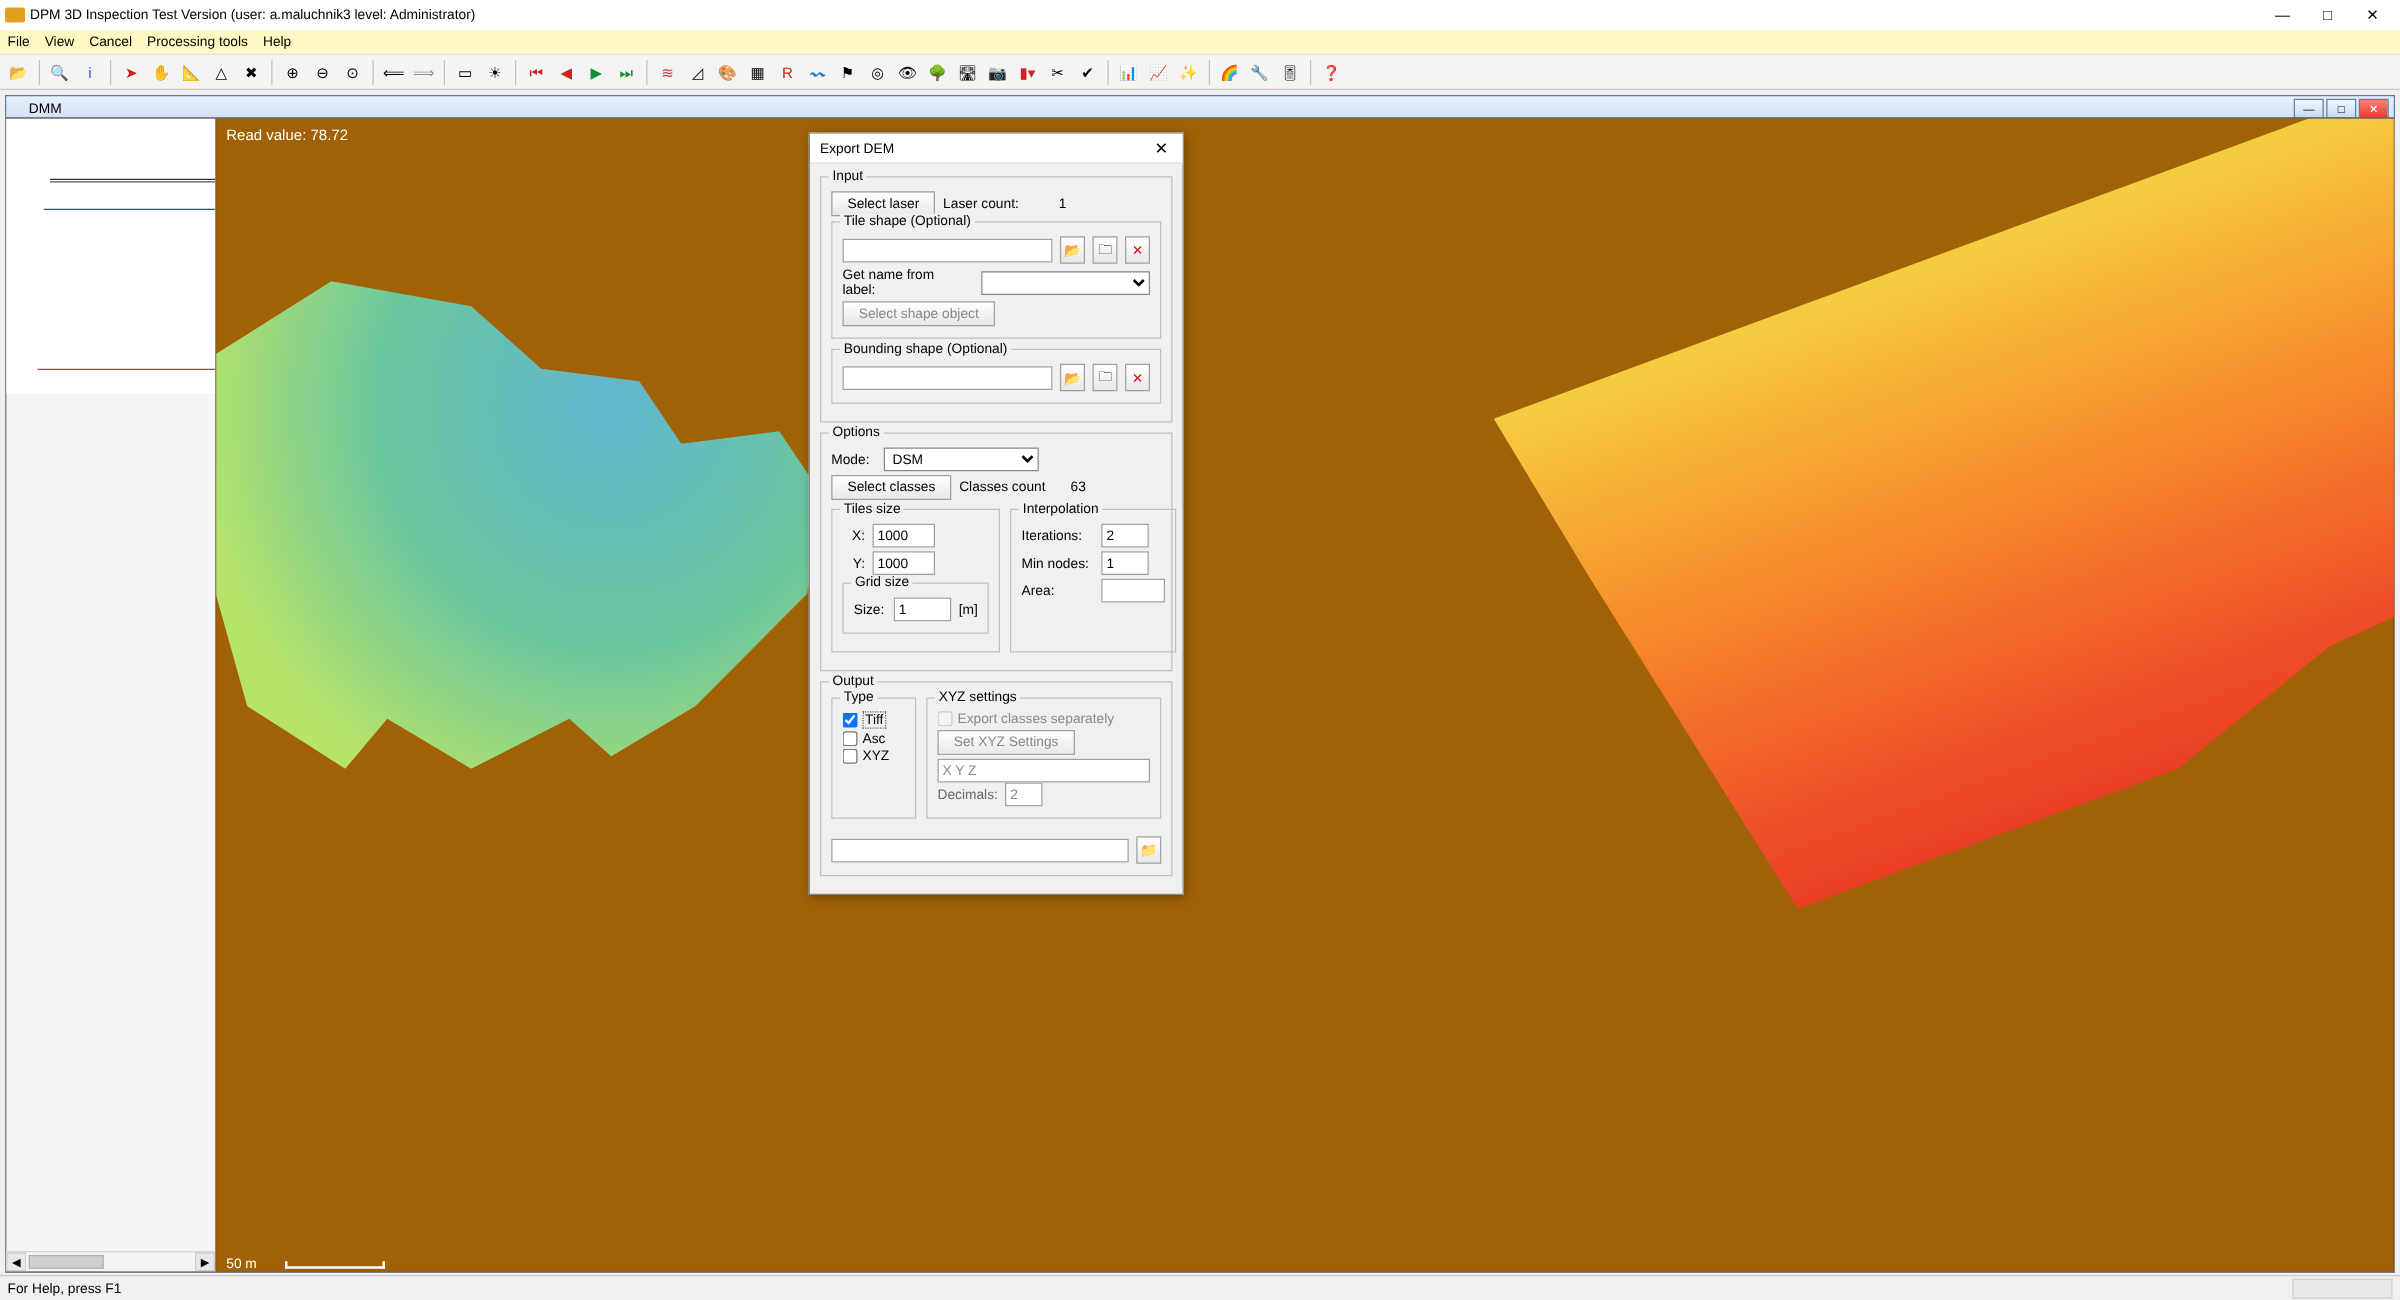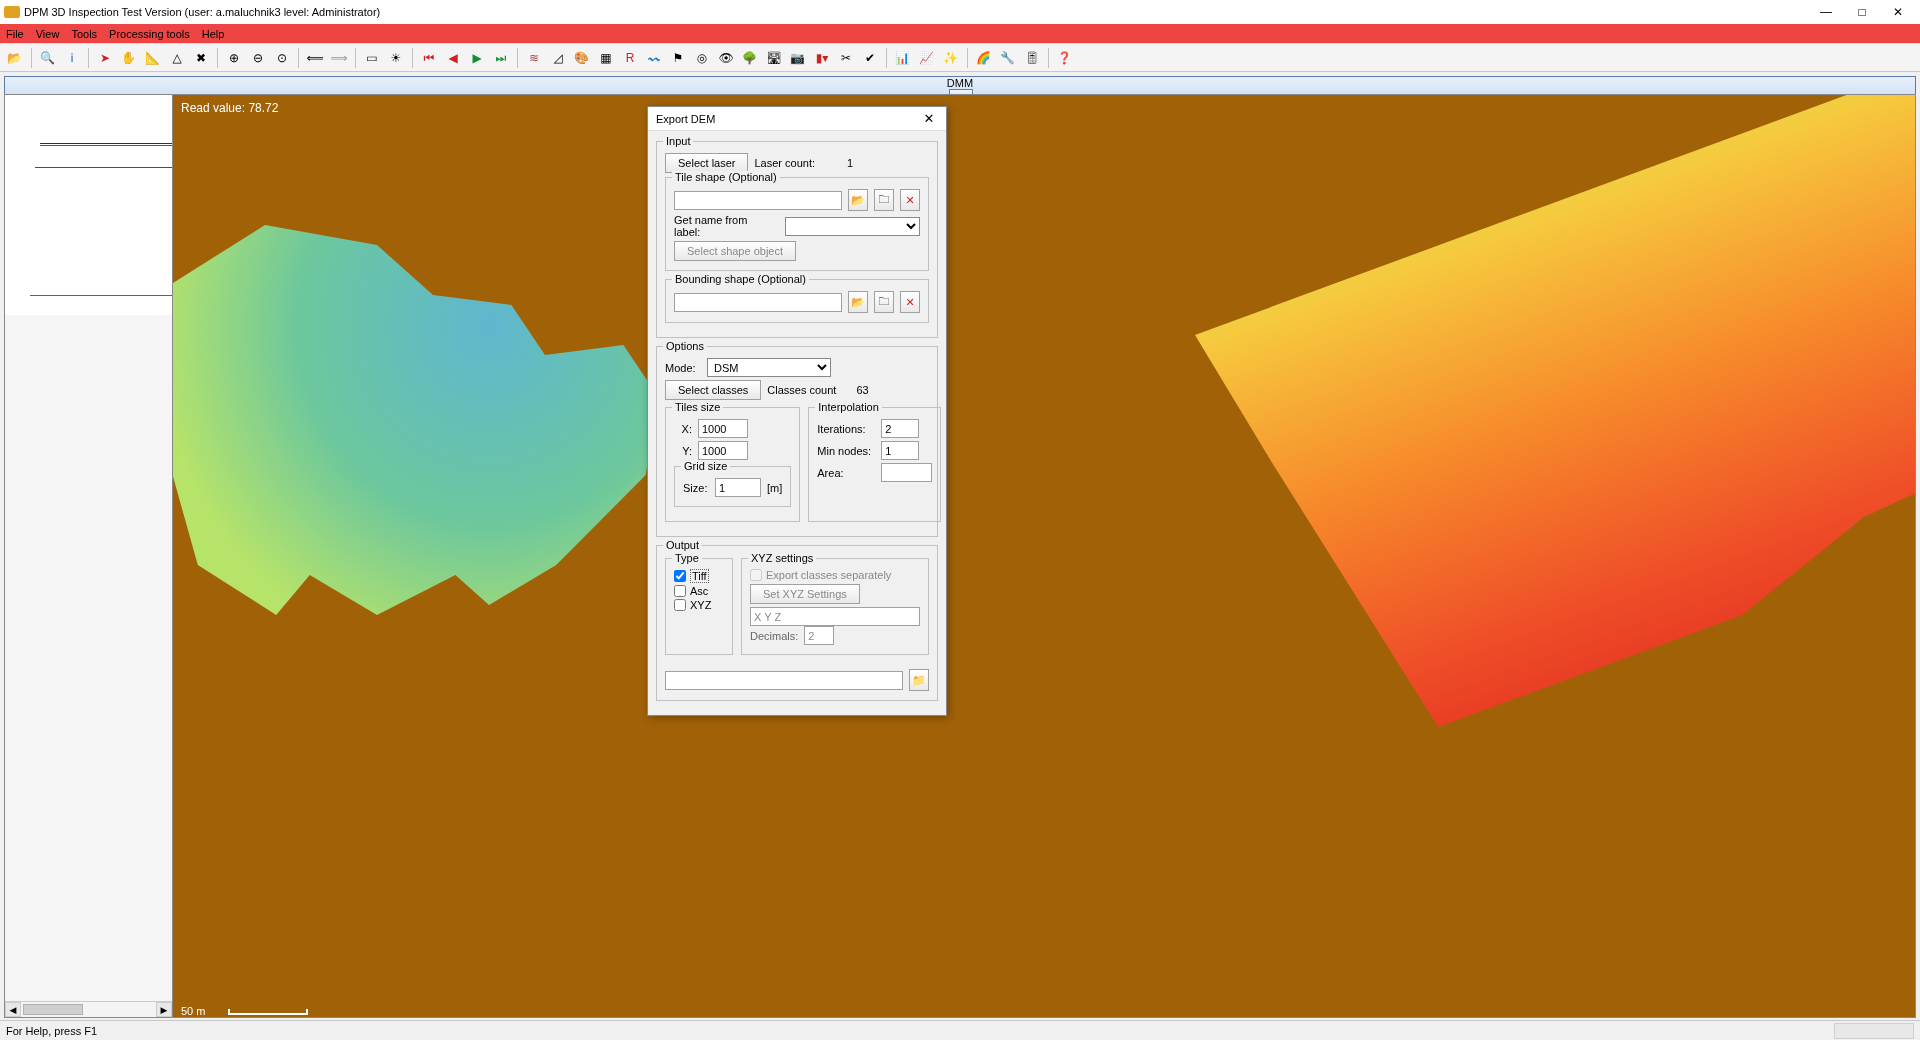--- a/index.html
+++ b/index.html
@@ -5,30 +5,30 @@
 * { box-sizing: border-box; margin: 0; padding: 0; font-family: "Segoe UI", Tahoma, sans-serif; }
 html, body { width: 1920px; height: 1040px; overflow: hidden; background: #f0f0f0; }
 
 
 .titlebar { height: 24px; background: #fff; display: flex; align-items: center; padding: 0 4px; font-size: 11px; color: #000; }
 .titlebar .title-icon { width: 16px; height: 12px; margin-right: 4px; background: linear-gradient(#e0a020,#e0a020); border-radius: 2px; }
 .titlebar .spacer { flex: 1; }
 .titlebar .win-btn { width: 36px; height: 20px; display:flex; align-items:center; justify-content:center; font-size: 12px; cursor: default; }
 
 
-.menubar { height: 20px; background: #ef4444; display:flex; align-items:center; padding: 0 6px; font-size: 11px; gap: 12px; border-bottom: 1px solid #e0e0e0; }
+.menubar { height: 20px; background: #fef9c3; display:flex; align-items:center; padding: 0 6px; font-size: 11px; gap: 12px; border-bottom: 1px solid #e0e0e0; }
 .menubar span { cursor: default; }
 
 
 .toolbar { height: 28px; background: #f4f4f4; border-bottom: 1px solid #c8c8c8; display:flex; align-items:center; padding: 0 4px; gap: 2px; }
 .tb-btn { width: 22px; height: 22px; border: 1px solid transparent; display:flex; align-items:center; justify-content:center; font-size: 12px; cursor:default; }
 .tb-sep { width: 1px; height: 20px; background: #c0c0c0; margin: 0 3px; }
 
 
-.subwin-bar { margin: 4px; height: 22px; background: linear-gradient(#e8f0fa,#d0e0f5); border: 1px solid #5a7ca8; display:flex; align-items:center; padding: 0 4px; font-size: 11px; color: #000; flex-direction: column; }
+.subwin-bar { margin: 4px; height: 22px; background: linear-gradient(#e8f0fa,#d0e0f5); border: 1px solid #5a7ca8; display:flex; align-items:center; padding: 0 4px; font-size: 11px; color: #000; }
 .subwin-bar .spacer { flex:1; }
 .subwin-bar .mini-btn { width: 24px; height: 16px; border: 1px solid #6080a0; background: linear-gradient(#f0f6ff,#c8daf0); margin-left: 2px; display:flex; align-items:center; justify-content:center; font-size: 9px; }
 .subwin-bar .mini-btn.close { background: linear-gradient(#ff8070,#e04030); color:#fff; }
 
 
 .viewport-wrap { position:absolute; top: 94px; left: 4px; right: 4px; bottom: 22px; border: 1px solid #888; background: #000; display:flex; }
 .side-panel { width: 168px; background: #f5f5f5; border-right: 1px solid #888; position:relative; overflow:hidden; }
 .side-thumb { position:absolute; top:0; left:0; right:0; height: 220px; background:#fff; }
 .side-thumb .line1 { position:absolute; top: 48px; left:35px; right:0; height:1px; background:#333; }
 .side-thumb .line1b { position:absolute; top: 50px; left:35px; right:0; height:1px; background:#555; }
@@ -93,21 +93,21 @@
   <span>DPM 3D Inspection Test Version (user: a.maluchnik3 level: Administrator)</span>
   <div class="spacer"></div>
   <div class="win-btn">—</div>
   <div class="win-btn">□</div>
   <div class="win-btn">✕</div>
 </div>
 
 <div class="menubar">
   <span>File</span>
   <span>View</span>
-  <span>Tools</span>
+  <span>Cancel</span>
   <span>Processing tools</span>
   <span>Help</span>
 </div>
 
 <div class="toolbar">
   <div class="tb-btn">📂</div>
   <div class="tb-sep"></div>
   <div class="tb-btn">🔍</div>
   <div class="tb-btn" style="color:#2060d0;">ℹ</div>
   <div class="tb-sep"></div>

